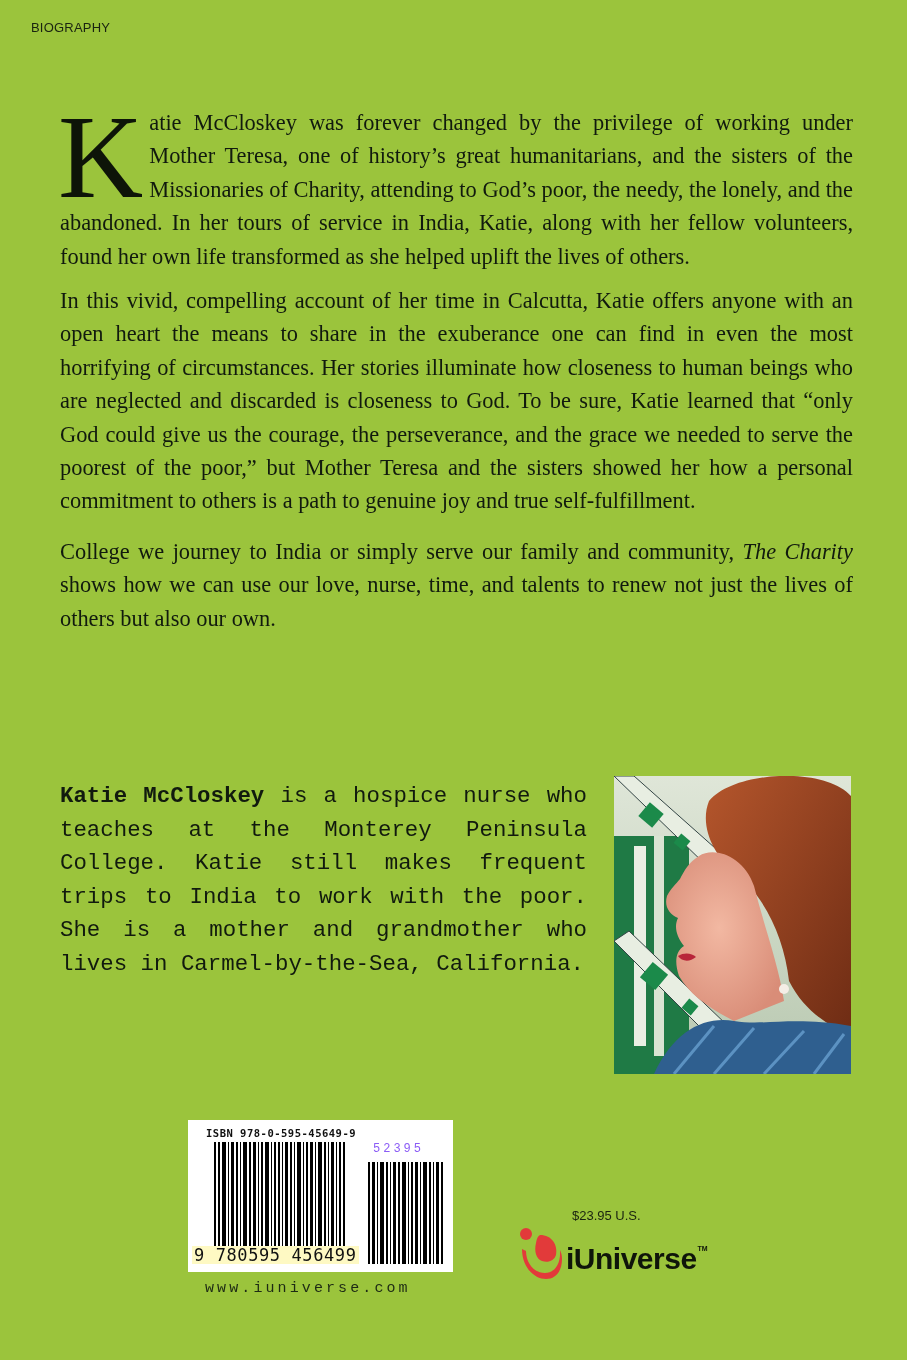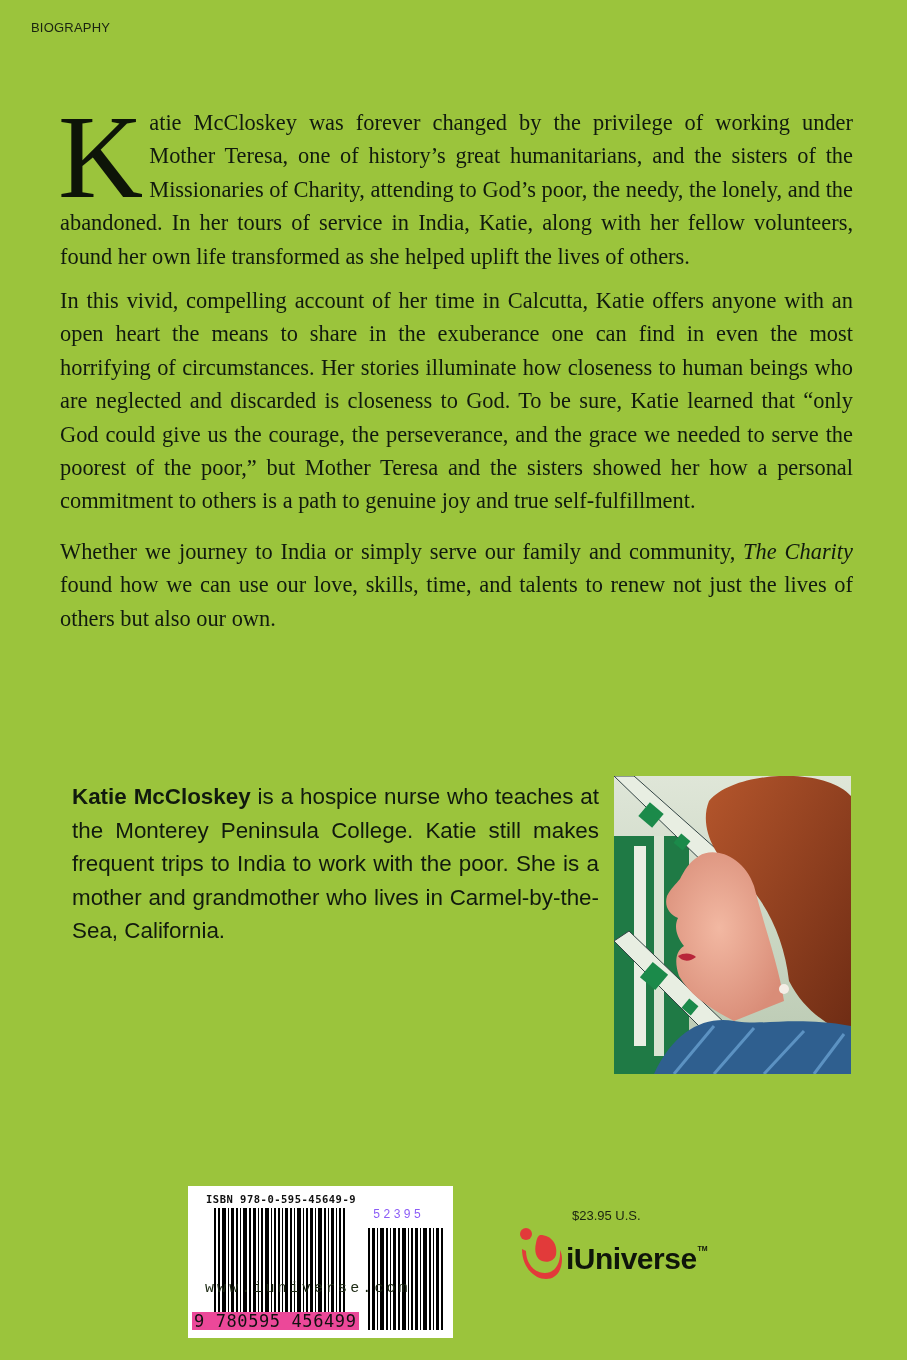--- a/index.html
+++ b/index.html
@@ -48,24 +48,24 @@
       line-height: 88px;
       margin: 8px 6px 0 -2px;
       height: 92px;
       color: #0d1408;
     }
     .blurb em {
       font-style: italic;
     }
     .bio {
       position: absolute;
-      left: 72px;
+      left: 60px;
       top: 780px;
       width: 527px;
-      font-family: Liberation Sans, sans-serif;
+      font-family: Liberation Mono, monospace;
       font-size: 22.4px;
       line-height: 33.6px;
       text-align: justify;
       color: #111a0e;
     }
     .bio b {
       font-weight: bold;
     }
     .author-photo {
       position: absolute;
@@ -75,21 +75,21 @@
       height: 298px;
       overflow: hidden;
       background: #2f6b3c;
     }
     .author-photo svg {
       display: block;
     }
     .barcode-box {
       position: absolute;
       left: 188px;
-      top: 1186px;
+      top: 1120px;
       width: 265px;
       height: 152px;
       background: #ffffff;
     }
     .isbn-label {
       position: absolute;
       left: 18px;
       top: 7px;
       font-family: "DejaVu Sans Mono", monospace;
       font-size: 10.5px;
@@ -120,21 +120,21 @@
       width: 78px;
       height: 102px;
     }
     .ean-digits {
       position: absolute;
       left: 4px;
       top: 126px;
       font-family: "DejaVu Sans Mono", monospace;
       font-size: 17px;
       color: #111;
-      background: #ec4899;
+      background: #fef9c3;
       letter-spacing: 0.6px;
       padding: 0 2px;
       line-height: 18px;
     }
     .website {
       position: absolute;
       left: 205px;
       top: 1280px;
       font-family: Liberation Mono, monospace;
       font-size: 15px;
@@ -181,21 +181,21 @@
     }
   </style>
 </head>
 <body>
 
 <div class="category">BIOGRAPHY</div>
 
 <div class="blurb">
   <p><span class="dropcap">K</span><span>atie McCloskey was forever changed by the privilege of working under Mother Teresa, one of history’s great humanitarians, and the sisters of the Missionaries of Charity, attending to God’s poor, the needy, the lonely, and the abandoned. In her tours of service in India, Katie, along with her fellow volunteers, found her own life transformed as she helped uplift the lives of others.</span></p>
   <p>In this vivid, compelling account of her time in Calcutta, Katie offers anyone with an open heart the means to share in the exuberance one can find in even the most horrifying of circumstances. Her stories illuminate how closeness to human beings who are neglected and discarded is closeness to God. To be sure, Katie learned that “only God could give us the courage, the perseverance, and the grace we needed to serve the poorest of the poor,” but Mother Teresa and the sisters showed her how a personal commitment to others is a path to genuine joy and true self-fulfillment.</p>
-  <p class="p3"><span>Whether we journey to India or simply serve our family and community, </span><em>The Charity</em><span> found how we can use our love, skills, time, and talents to renew not just the lives of others but also our own.</span></p>
+  <p class="p3"><span>College we journey to India or simply serve our family and community, </span><em>The Charity</em><span> shows how we can use our love, nurse, time, and talents to renew not just the lives of others but also our own.</span></p>
 </div>
 
 <div class="bio"><b>Katie McCloskey</b><span> is a hospice nurse who teaches at the Monterey Peninsula College. Katie still makes frequent trips to India to work with the poor. She is a mother and grandmother who lives in Carmel-by-the-Sea, California.</span></div>
 
 <div class="author-photo" title="Profile photo of Katie McCloskey in front of a stained-glass window">
   <svg width="237" height="298" viewBox="0 0 237 298">
     <defs>
       <linearGradient id="win" x1="0" y1="0" x2="0" y2="1">
         <stop offset="0" stop-color="#dfe6d8"></stop>
         <stop offset="1" stop-color="#b8c8b0"></stop>

